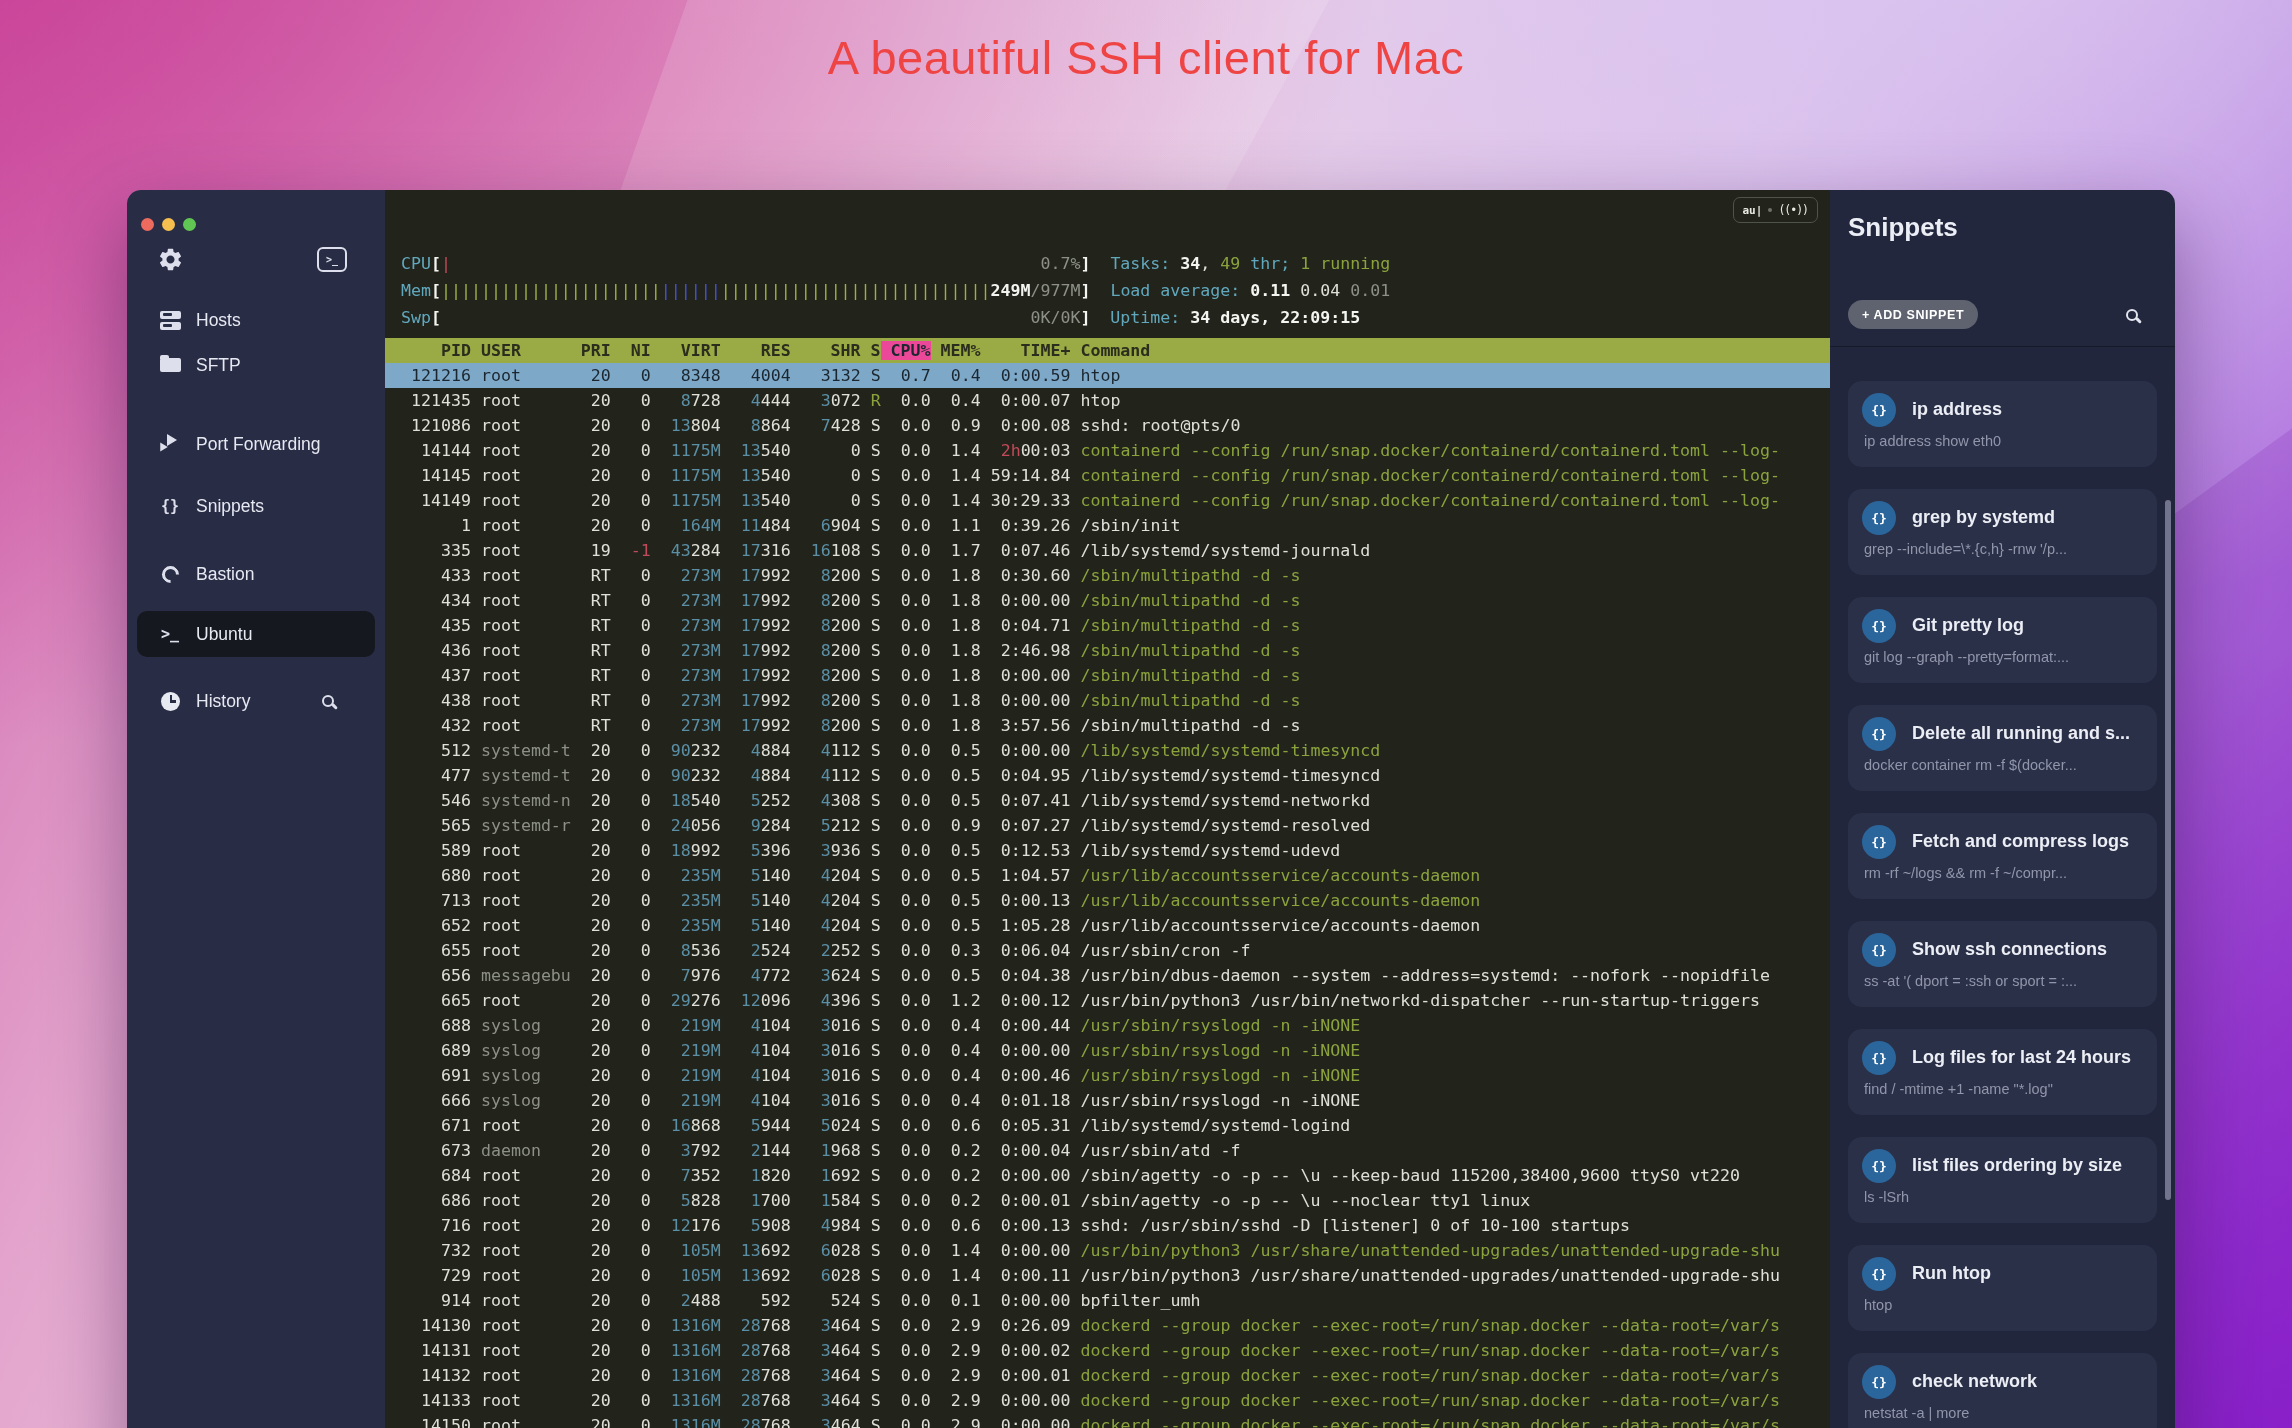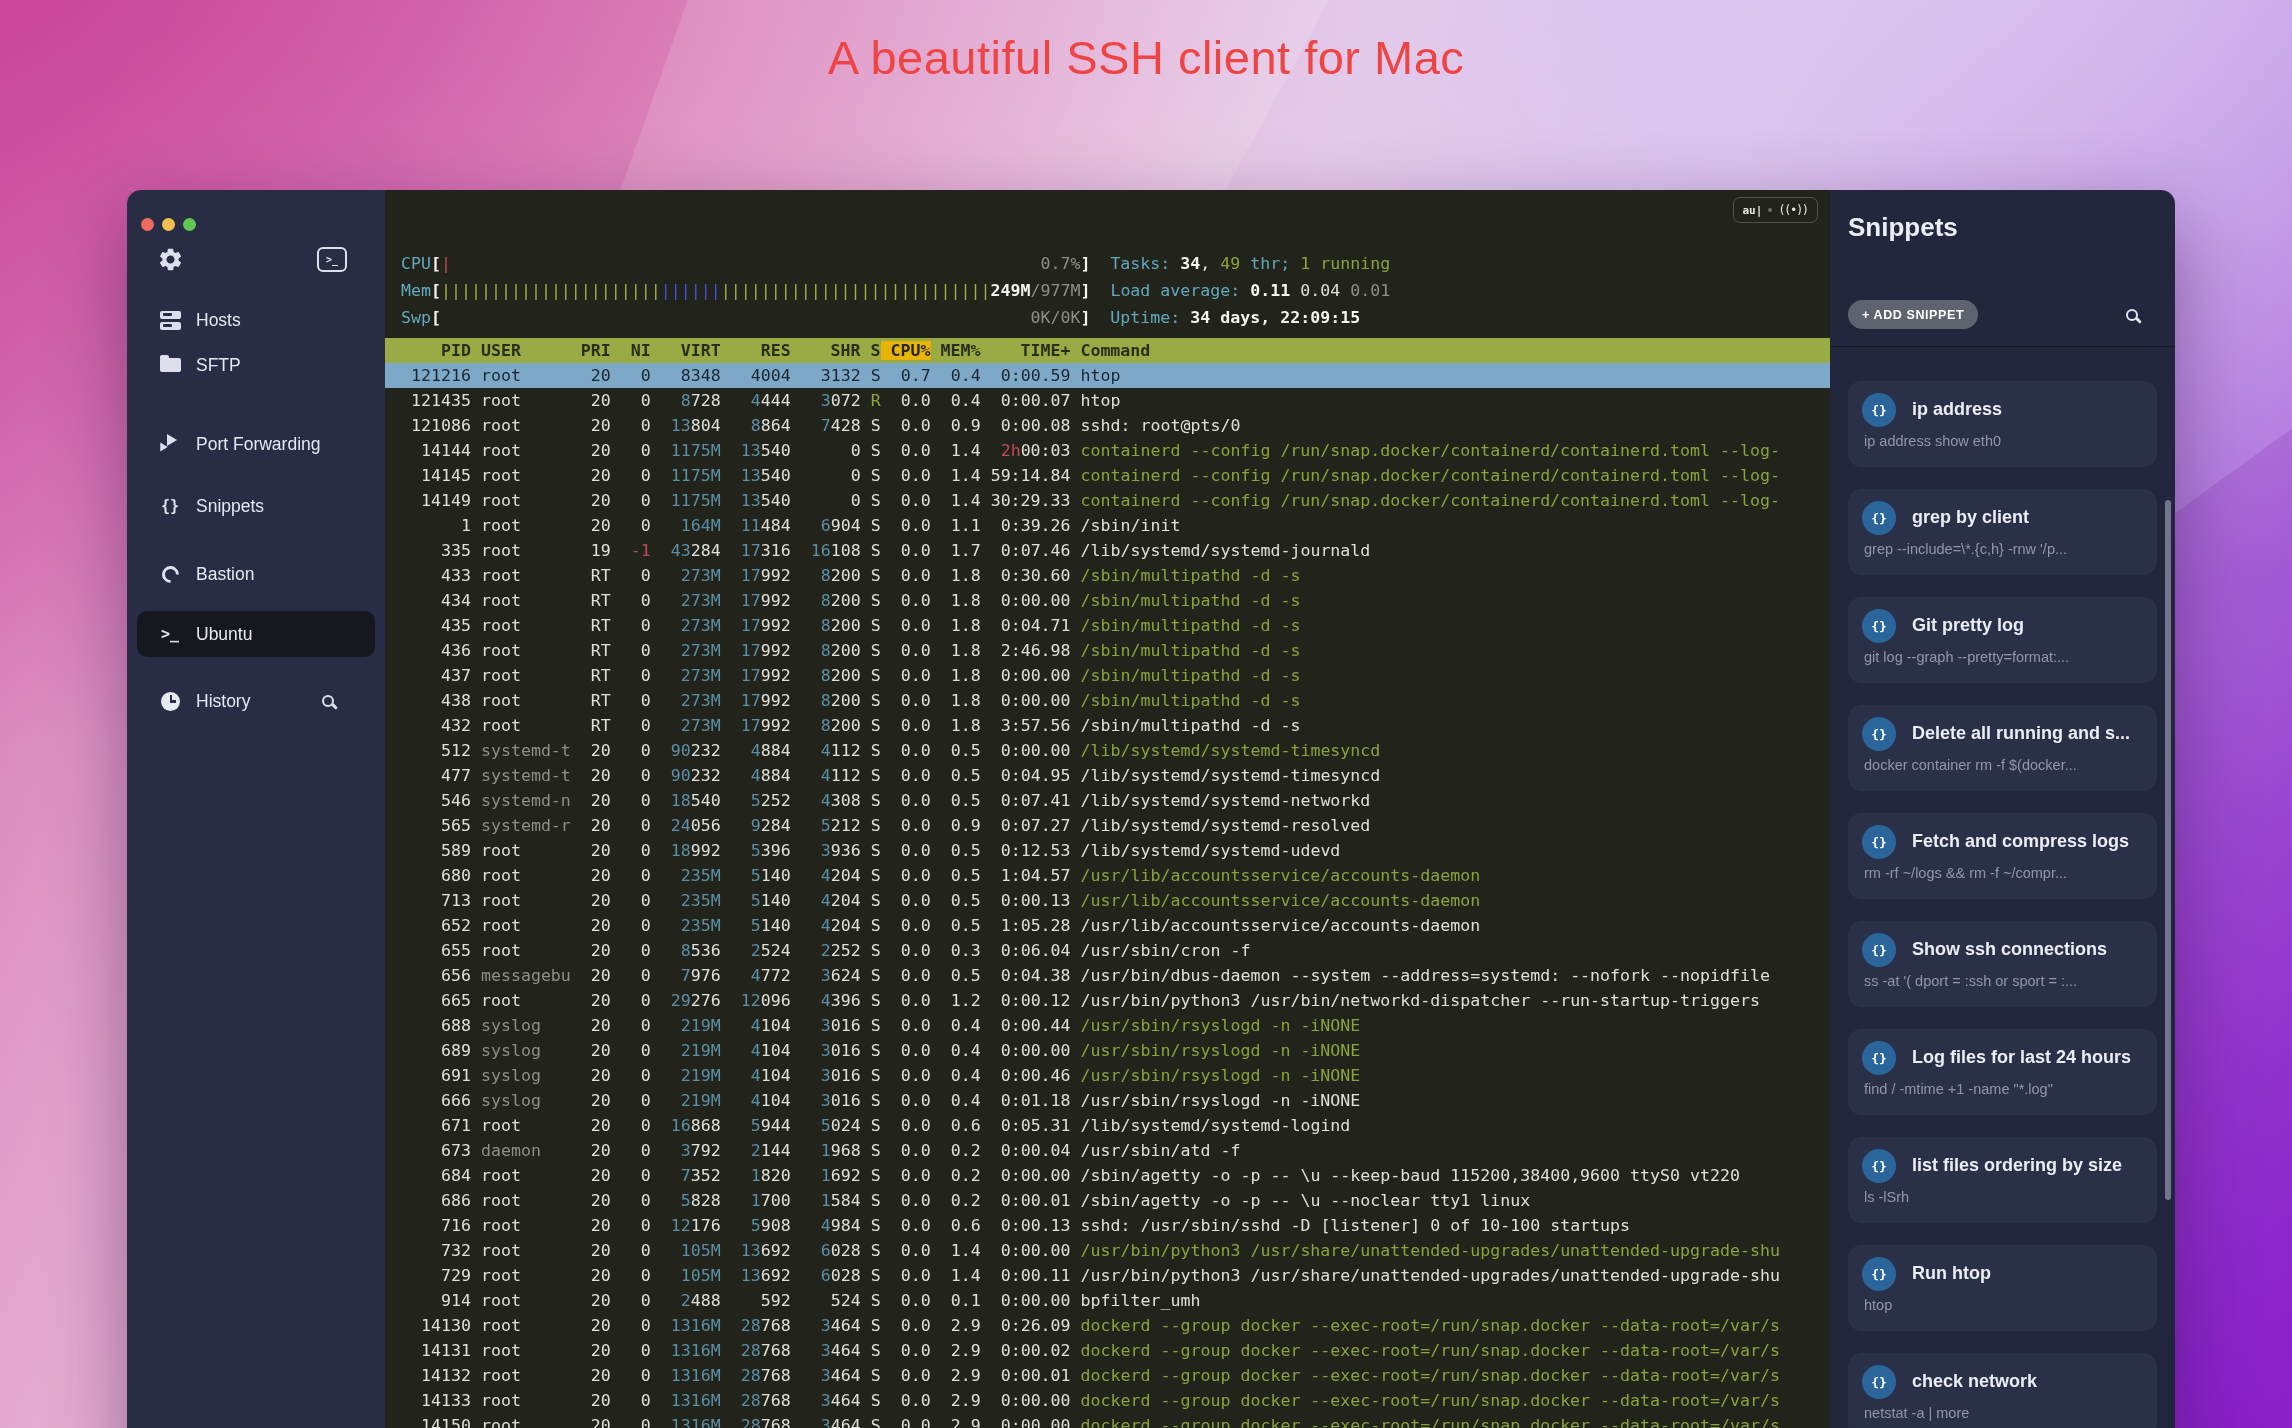--- a/index.html
+++ b/index.html
@@ -73,21 +73,21 @@
     font-family:"DejaVu Sans Mono",monospace; font-size:16.6px; color:#dfe0d8; }
   .badge { position:absolute; top:7px; right:12px; height:26px; display:flex; align-items:center; gap:6px;
     padding:0 9px; border:1.5px solid #50534b; border-radius:7px; color:#e9eae2; }
   .badge .autext { font-size:11px; font-weight:bold; }
   .badge .bdot { width:4px; height:4px; border-radius:50%; background:#6f726a; }
   .badge .bc { font-size:11.5px; letter-spacing:-1px; }
   .meters { position:absolute; top:60px; left:16px; line-height:27px; white-space:pre; }
   .ptable { position:absolute; top:148px; left:0; right:0; line-height:25px; }
   .prow { white-space:pre; height:25px; padding-left:16px; overflow:hidden; }
   .prow.hd { background:#9aab45; color:#2b2e1c; font-weight:bold; }
-  .prow.hd .hsort { background:#eab308; color:#1e2730; }
+  .prow.hd .hsort { background:#ec4899; color:#1e2730; }
   .prow.sel { background:#7ea8c8; }
   .prow.sel span { color:#1b2730 !important; font-weight:normal !important; }
   .c  { color:#62a8bd; }
   .nc { color:#5b8fa6; }
   .g  { color:#8ba33d; }
   .gy { color:#8d9086; }
   .r  { color:#c14a5b; }
   .wb { color:#dfe0d8; }
   .wbb{ color:#f4f5f0; font-weight:bold; }
   .bar{ color:#9cb043; }
@@ -243,21 +243,21 @@
         <i></i>
       </span>
     <div class="plist" id="plist">
         <div class="card">
           <span class="sicon">{}</span>
           <span class="stitle">ip address</span>
           <span class="scmd">ip address show eth0</span>
         </div>
         <div class="card">
           <span class="sicon">{}</span>
-          <span class="stitle">grep by client</span>
+          <span class="stitle">grep by systemd</span>
           <span class="scmd">grep --include=\*.{c,h} -rnw '/p...</span>
         </div>
         <div class="card">
           <span class="sicon">{}</span>
           <span class="stitle">Git pretty log</span>
           <span class="scmd">git log --graph --pretty=format:...</span>
         </div>
         <div class="card">
           <span class="sicon">{}</span>
           <span class="stitle">Delete all running and s...</span>

